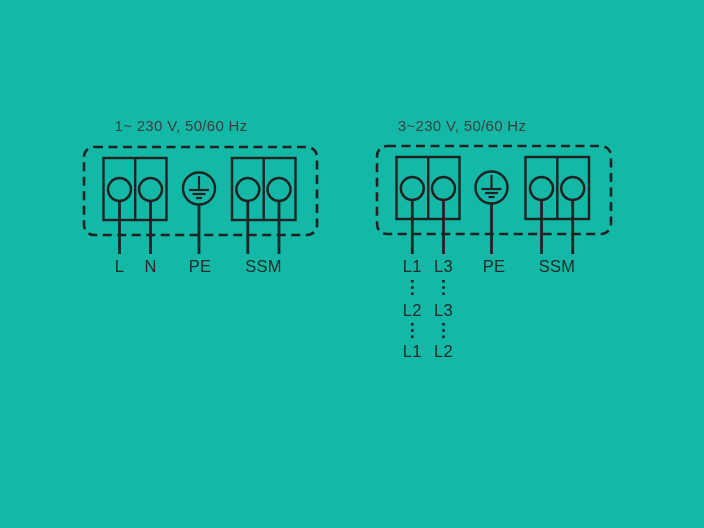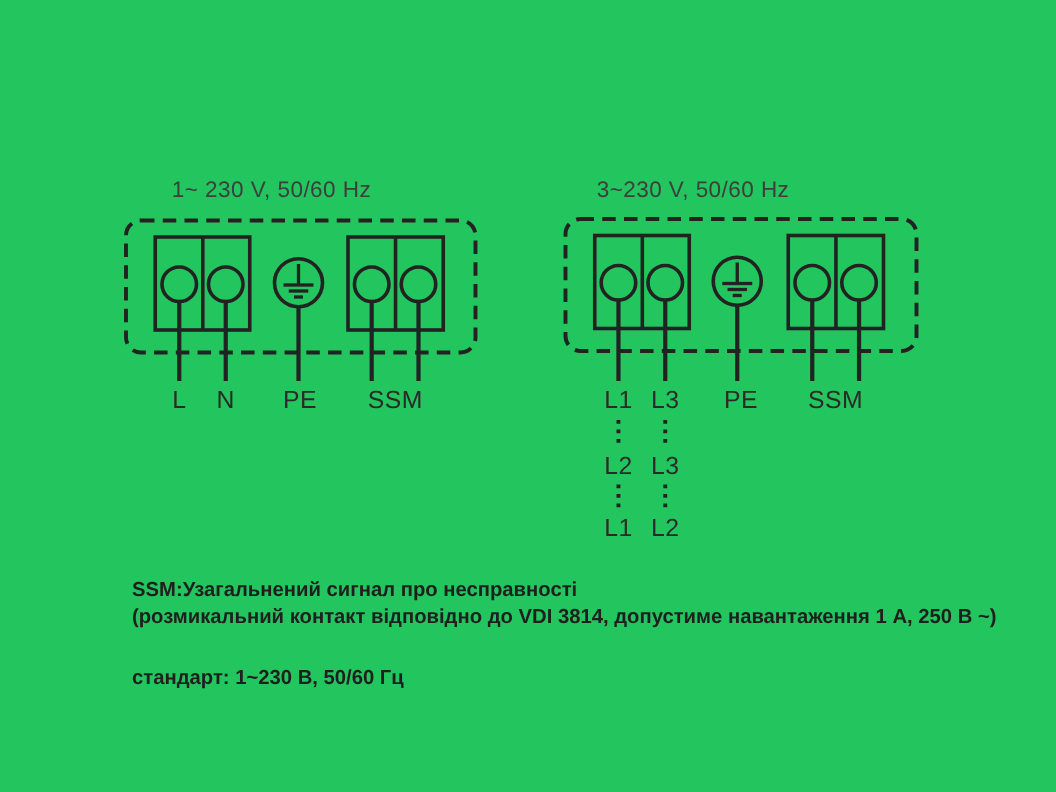--- a/index.html
+++ b/index.html
@@ -4,21 +4,21 @@
 <style>
   html, body {
     margin: 0;
     padding: 0;
     background: #ffffff;
   }
   .canvas {
     position: relative;
     width: 704px;
     height: 528px;
-    background: #22c55e;
+    background: #14b8a6;
     font-family: "Liberation Sans", sans-serif;
     overflow: hidden;
   }
   .diagram-svg {
     position: absolute;
     left: 0;
     top: 0;
     width: 704px;
     height: 528px;
     display: block;
@@ -183,20 +183,15 @@
 
         <line class="dotted-wire" x1="412.3" y1="323" x2="412.3" y2="340"></line>
         <line class="dotted-wire" x1="443.5" y1="323" x2="443.5" y2="340"></line>
 
         <text class="svg-term-label" x="412.3" y="357" text-anchor="middle">L1</text>
         <text class="svg-term-label" x="443.5" y="357" text-anchor="middle">L2</text>
       </g>
     </g>
   </svg>
 
-  <div class="notes">
-    <p>SSM:Узагальнений сигнал про несправності</p>
-    <p>(розмикальний контакт відповідно до VDI 3814, допустиме навантаження 1 А, 250 В ~)</p>
-  </div>
 
-  <div class="note-standard">стандарт: 1~230 В, 50/60 Гц</div>
 
 </div>
 
 </body></html>

